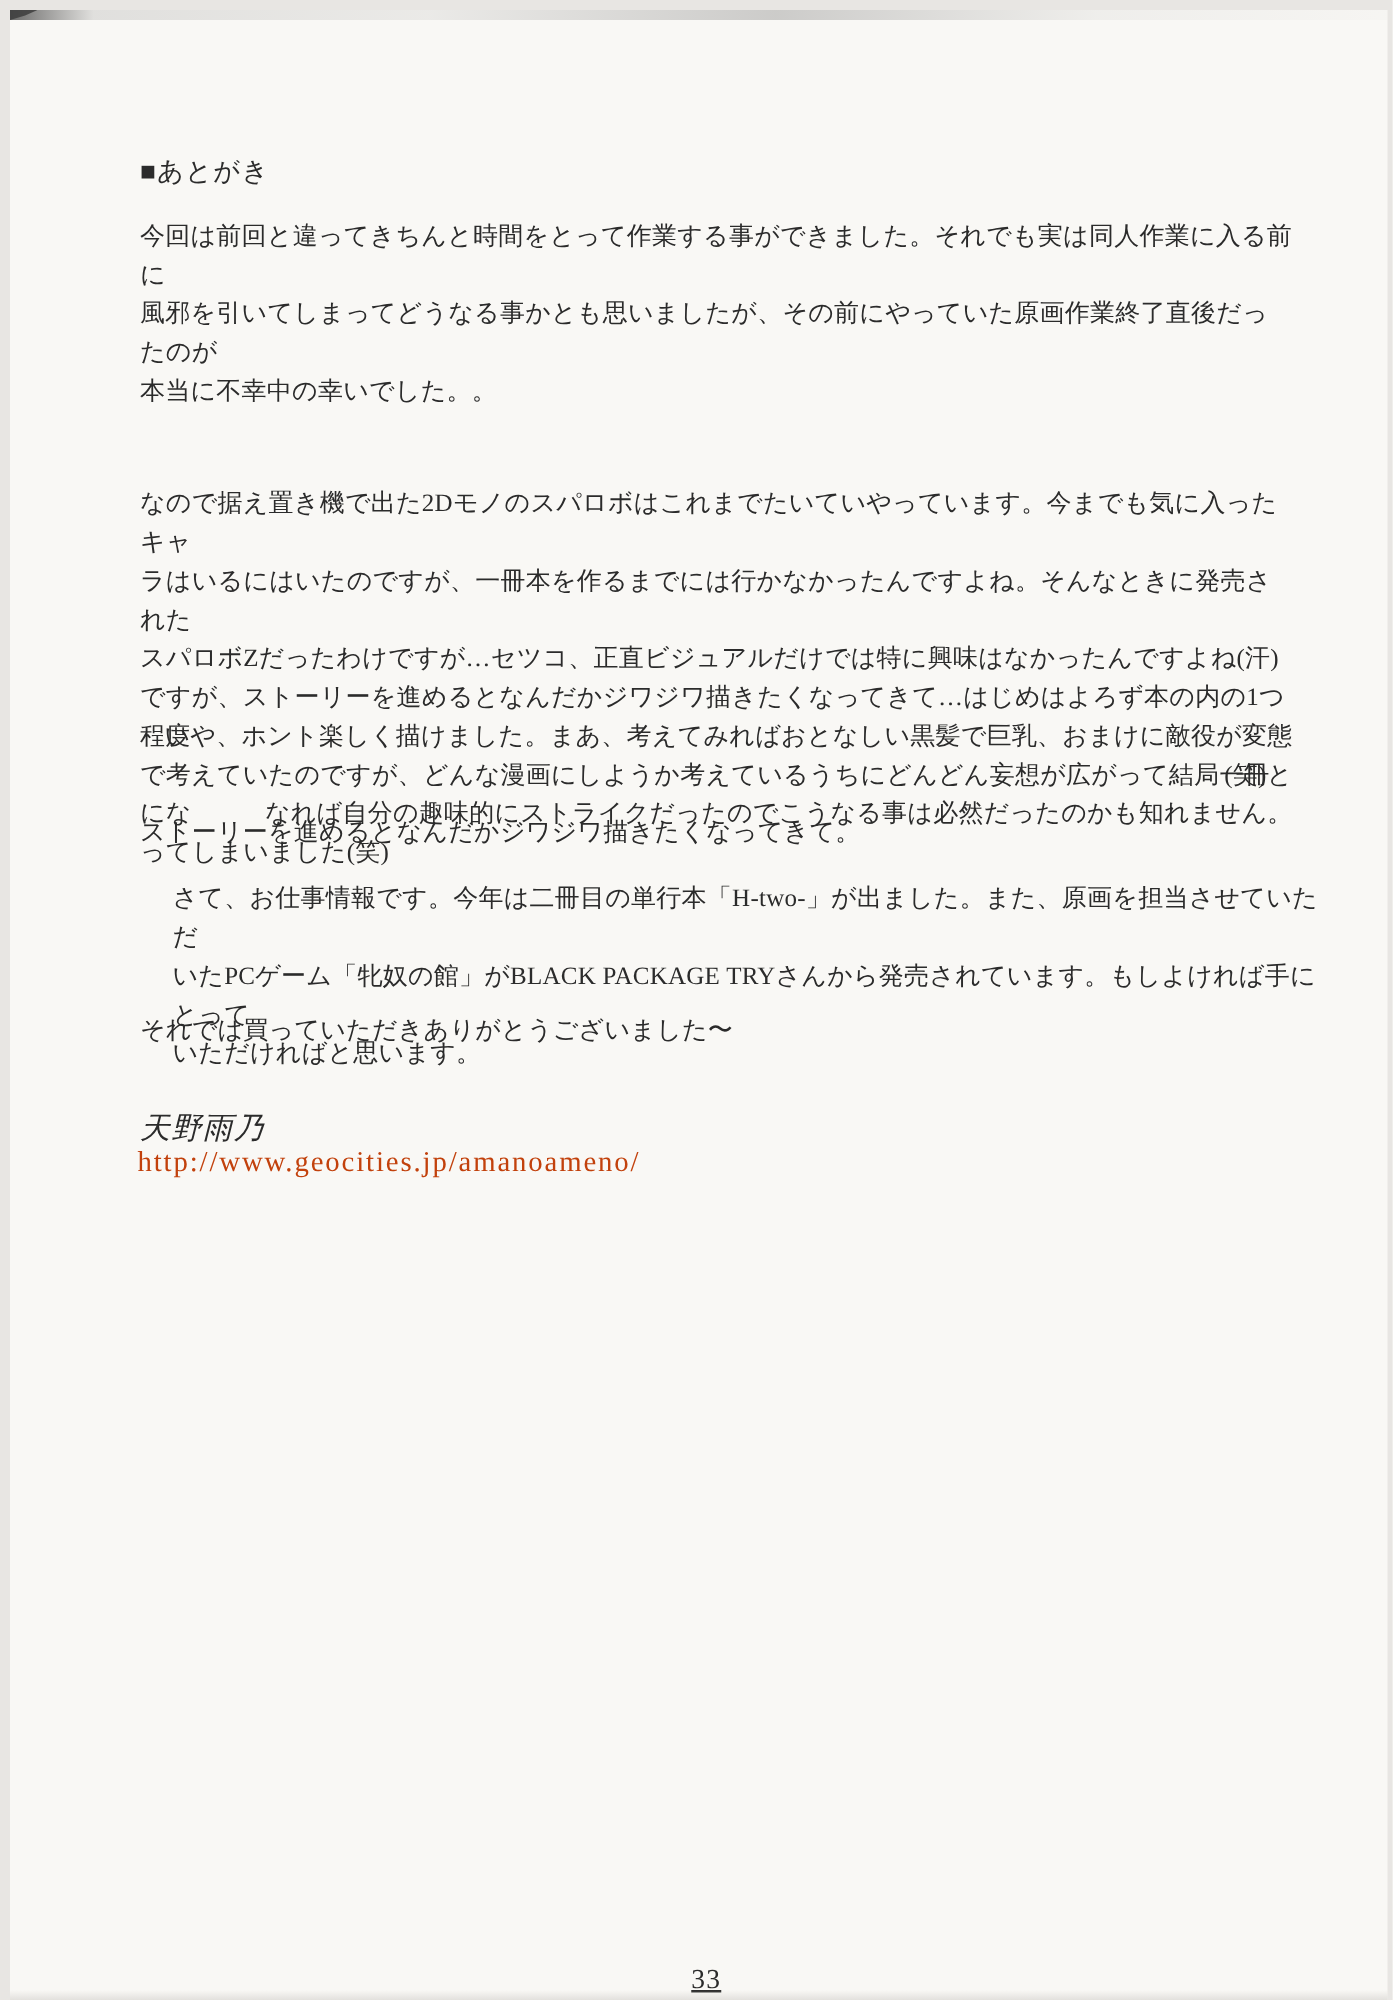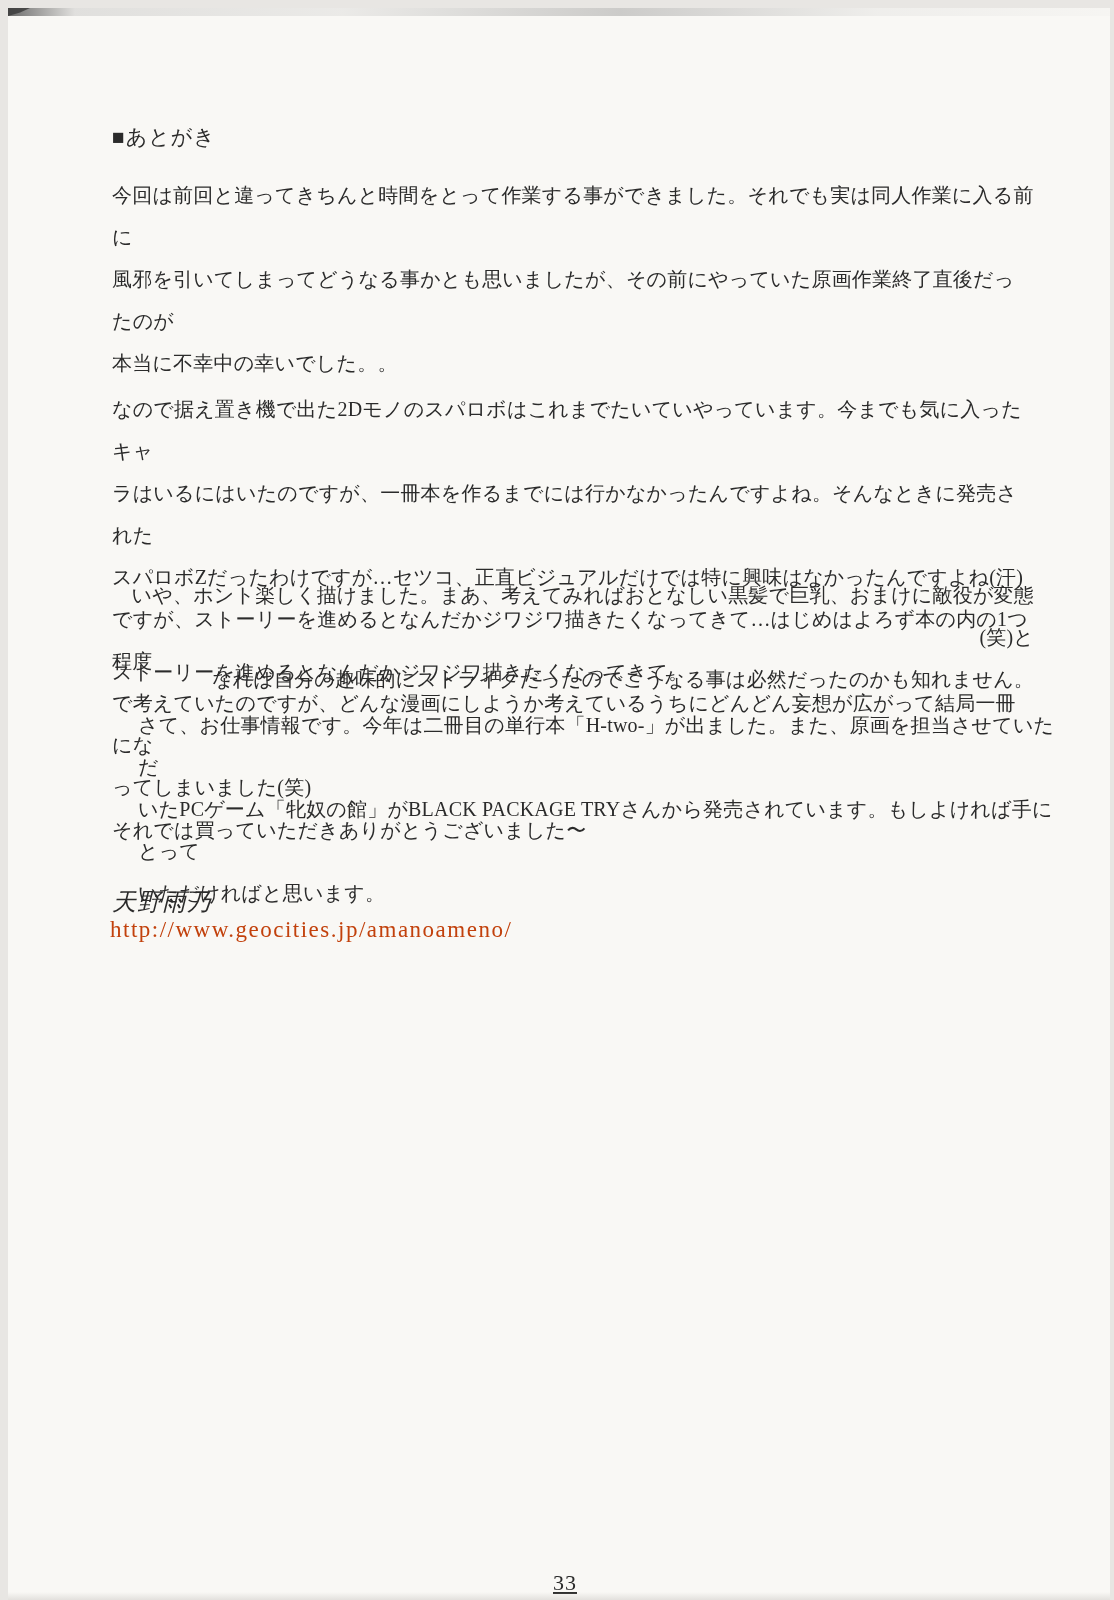--- a/index.html
+++ b/index.html
@@ -59,21 +59,21 @@
     font-size: 21px;
     font-weight: normal;
     letter-spacing: 1px;
   }
 
   .para {
     position: absolute;
     left: 100px;
     width: 930px;
     font-size: 20px;
-    line-height: 42px;
+    line-height: 31px;
     white-space: pre-line;
     letter-spacing: 0.2px;
     text-align: left;
   }
   .p1 { top: 162px; }
   .p2 { top: 269px; }
   .p3 { top: 376px; }
   .p4 { top: 562px; text-align: right; }
   .p5 { top: 639px; }
   .p6 { top: 692px; margin-left: 26px; }

